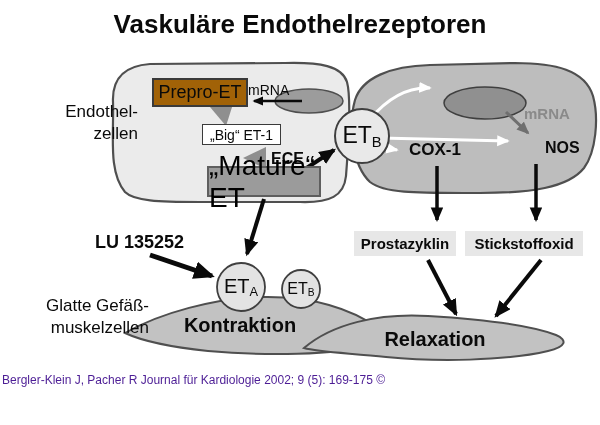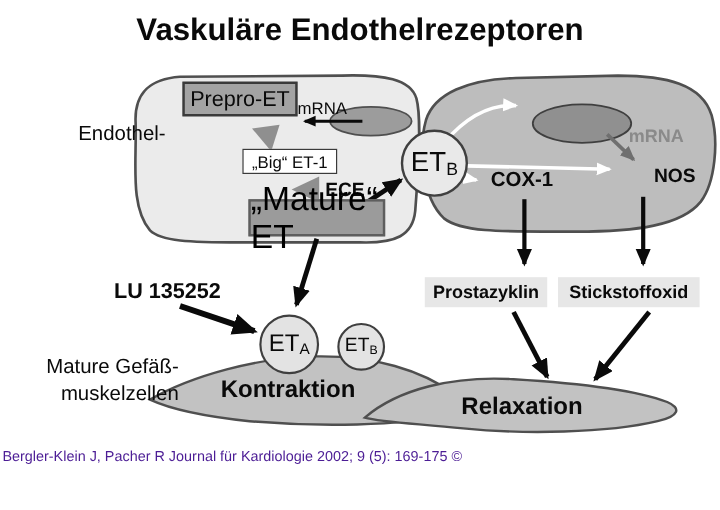--- a/index.html
+++ b/index.html
@@ -3,21 +3,21 @@
 <meta charset="utf-8">
 <style>
   html,body{margin:0;padding:0;background:#fff;}
   .stage{position:relative;width:600px;height:425px;background:#ffffff;overflow:hidden;
          font-family:"Liberation Sans", sans-serif;color:#0a0a0a;}
   .stage svg{position:absolute;left:0;top:0;}
   .lbl{position:absolute;white-space:nowrap;line-height:1.1;}
   .title{left:0;right:0;top:10px;text-align:center;font-size:26px;font-weight:700;letter-spacing:0;}
   .cellname{text-align:right;font-size:17px;line-height:22px;margin-left:28px;}
   .box{position:absolute;display:flex;align-items:center;justify-content:center;box-sizing:border-box;}
-  .prepro{left:152px;top:68px;width:96px;height:29px;background:#a3a3a3;border:2px solid #3a3a3a;font-size:18px;}
+  .prepro{left:152px;top:78px;width:96px;height:29px;background:#a16207;border:2px solid #3a3a3a;font-size:18px;}
   .biget{left:202px;top:124px;width:79px;height:21px;background:#ffffff;border:1.5px solid #3a3a3a;font-size:14px;}
   .mature{left:207px;top:166px;width:114px;height:31px;background:#9b9b9b;border:2px solid #5e5e5e;
           color:#000000;font-size:28px;}
   .outbox{background:#e7e7e7;font-weight:700;font-size:15px;}
   .prosta{left:354px;top:231px;width:102px;height:25px;}
   .stick{left:465px;top:231px;width:118px;height:25px;}
   .mrnaL{left:248px;top:83px;font-size:14px;}
   .ece{left:271px;top:150px;font-size:16px;font-weight:700;}
   .lu{left:95px;top:233px;font-size:18px;font-weight:700;}
   .cox{left:409px;top:141px;font-size:17px;font-weight:700;}
@@ -82,38 +82,39 @@
 
     <circle cx="362" cy="136" r="27" fill="#e9e9e9" stroke="#3f3f3f" stroke-width="2"></circle>
     <circle cx="241" cy="287" r="24" fill="#e3e3e3" stroke="#3f3f3f" stroke-width="1.8"></circle>
     <circle cx="301" cy="289" r="19" fill="#e3e3e3" stroke="#3f3f3f" stroke-width="1.8"></circle>
   </svg>
 
   <div class="lbl title">Vaskuläre Endothelrezeptoren</div>
 
   <div class="lbl cellname" style="left:20px;top:101px;width:90px;">
     <div>Endothel-</div>
+    <div>zellen</div>
   </div>
 
   <div class="box prepro">Prepro-ET</div>
   <div class="lbl mrnaL">mRNA</div>
   <div class="box biget">„Big“ ET-1</div>
   <div class="lbl ece">ECE</div>
   <div class="box mature">„Mature“ ET</div>
 
   <div class="lbl lu">LU 135252</div>
   <div class="lbl cox">COX-1</div>
   <div class="lbl nos">NOS</div>
   <div class="lbl mrnaR">mRNA</div>
 
   <div class="box outbox prosta">Prostazyklin</div>
   <div class="box outbox stick">Stickstoffoxid</div>
 
   <div class="lbl cellname" style="left:5px;top:295px;width:116px;">
-    <div>Mature Gefäß-</div>
+    <div>Glatte Gefäß-</div>
     <div>muskelzellen</div>
   </div>
 
   <div class="lbl effect kontraktion">Kontraktion</div>
   <div class="lbl effect relaxation">Relaxation</div>
 
   <div class="rc" style="left:362px;top:136px;font-size:23px;">
     <span>ET</span><span class="sub">B</span>
   </div>
   <div class="rc" style="left:241px;top:287px;font-size:20px;">

